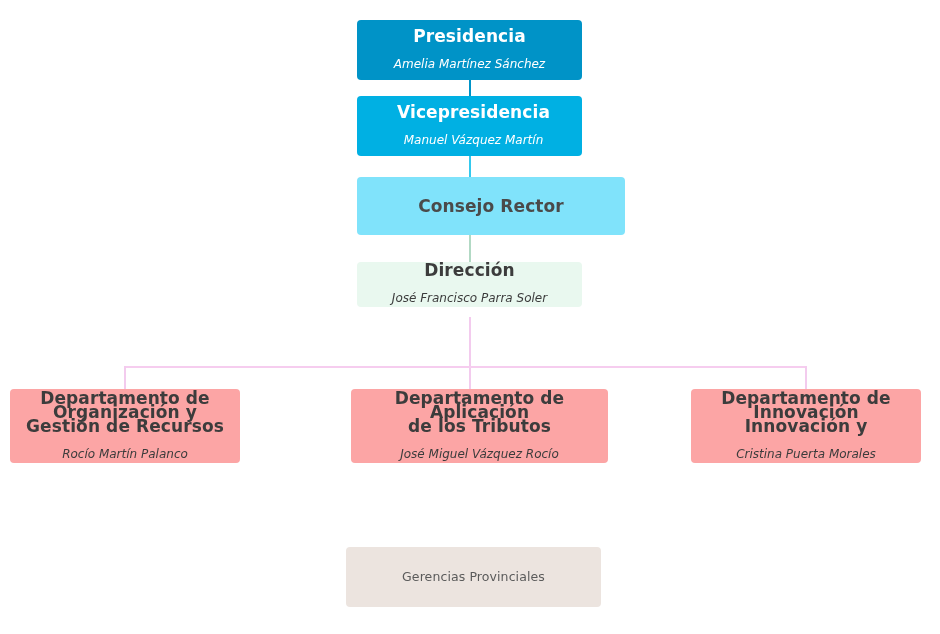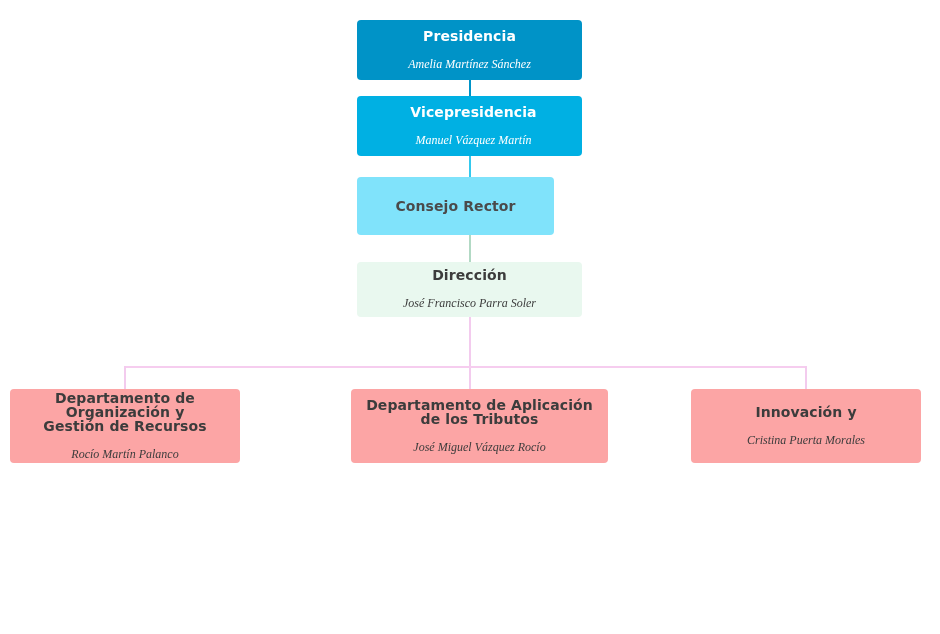--- a/index.html
+++ b/index.html
@@ -28,52 +28,51 @@
     display: flex;
     flex-direction: column;
     align-items: center;
     justify-content: center;
     text-align: center;
     padding: 6px 8px;
     z-index: 2;
   }
   .node .title {
     font-weight: bold;
-    font-size: 14px;
+    font-size: 17px;
     line-height: 14px;
     letter-spacing: 0.1px;
   }
   .node .person {
     font-style: italic;
     font-size: 12px;
     line-height: 15px;
     margin-top: 14px;
-    font-family: Liberation Serif, serif;
   }
 
   
   #node-presidencia {
     left: 357px; top: 20px; width: 225px; height: 60px;
     background: #0093c7;
     color: #ffffff;
   }
   #node-vicepresidencia {
     left: 357px; top: 96px; width: 225px; height: 60px;
     background: #00b0e3;
     color: #ffffff;
     padding-left: 16px;
   }
   #node-consejo {
-    left: 357px; top: 177px; width: 197px; height: 58px;
+    left: 357px; top: 177px; width: 268px; height: 58px;
     background: #80e3fb;
     color: #4a4a4a;
     align-items: center;
   }
   #node-direccion {
-    left: 357px; top: 262px; width: 225px; height: 55px;
+    left: 357px; top: 262px; width: 225px; height: 45px;
     background: #e9f8ef;
     color: #3c3c3c;
   }
 
   .dept {
     top: 389px;
     height: 74px;
     background: #fca5a5;
     color: #3c3c3c;
   }
@@ -151,18 +150,22 @@
     <div class="person">Rocío Martín Palanco</div>
   </div>
 
   <div class="node dept" id="node-dept-2">
     <div class="title">Departamento de Aplicación</div>
     <div class="title">de los Tributos</div>
     <div class="person">José Miguel Vázquez Rocío</div>
   </div>
 
   <div class="node dept" id="node-dept-3">
+    <div class="title">Departamento de Innovación</div>
     <div class="title">Innovación y</div>
     <div class="person">Cristina Puerta Morales</div>
   </div>
 
+  <div class="node" id="node-gerencias">
+    <div class="title">Gerencias Provinciales</div>
+  </div>
 
 </div>
 
 </body></html>

